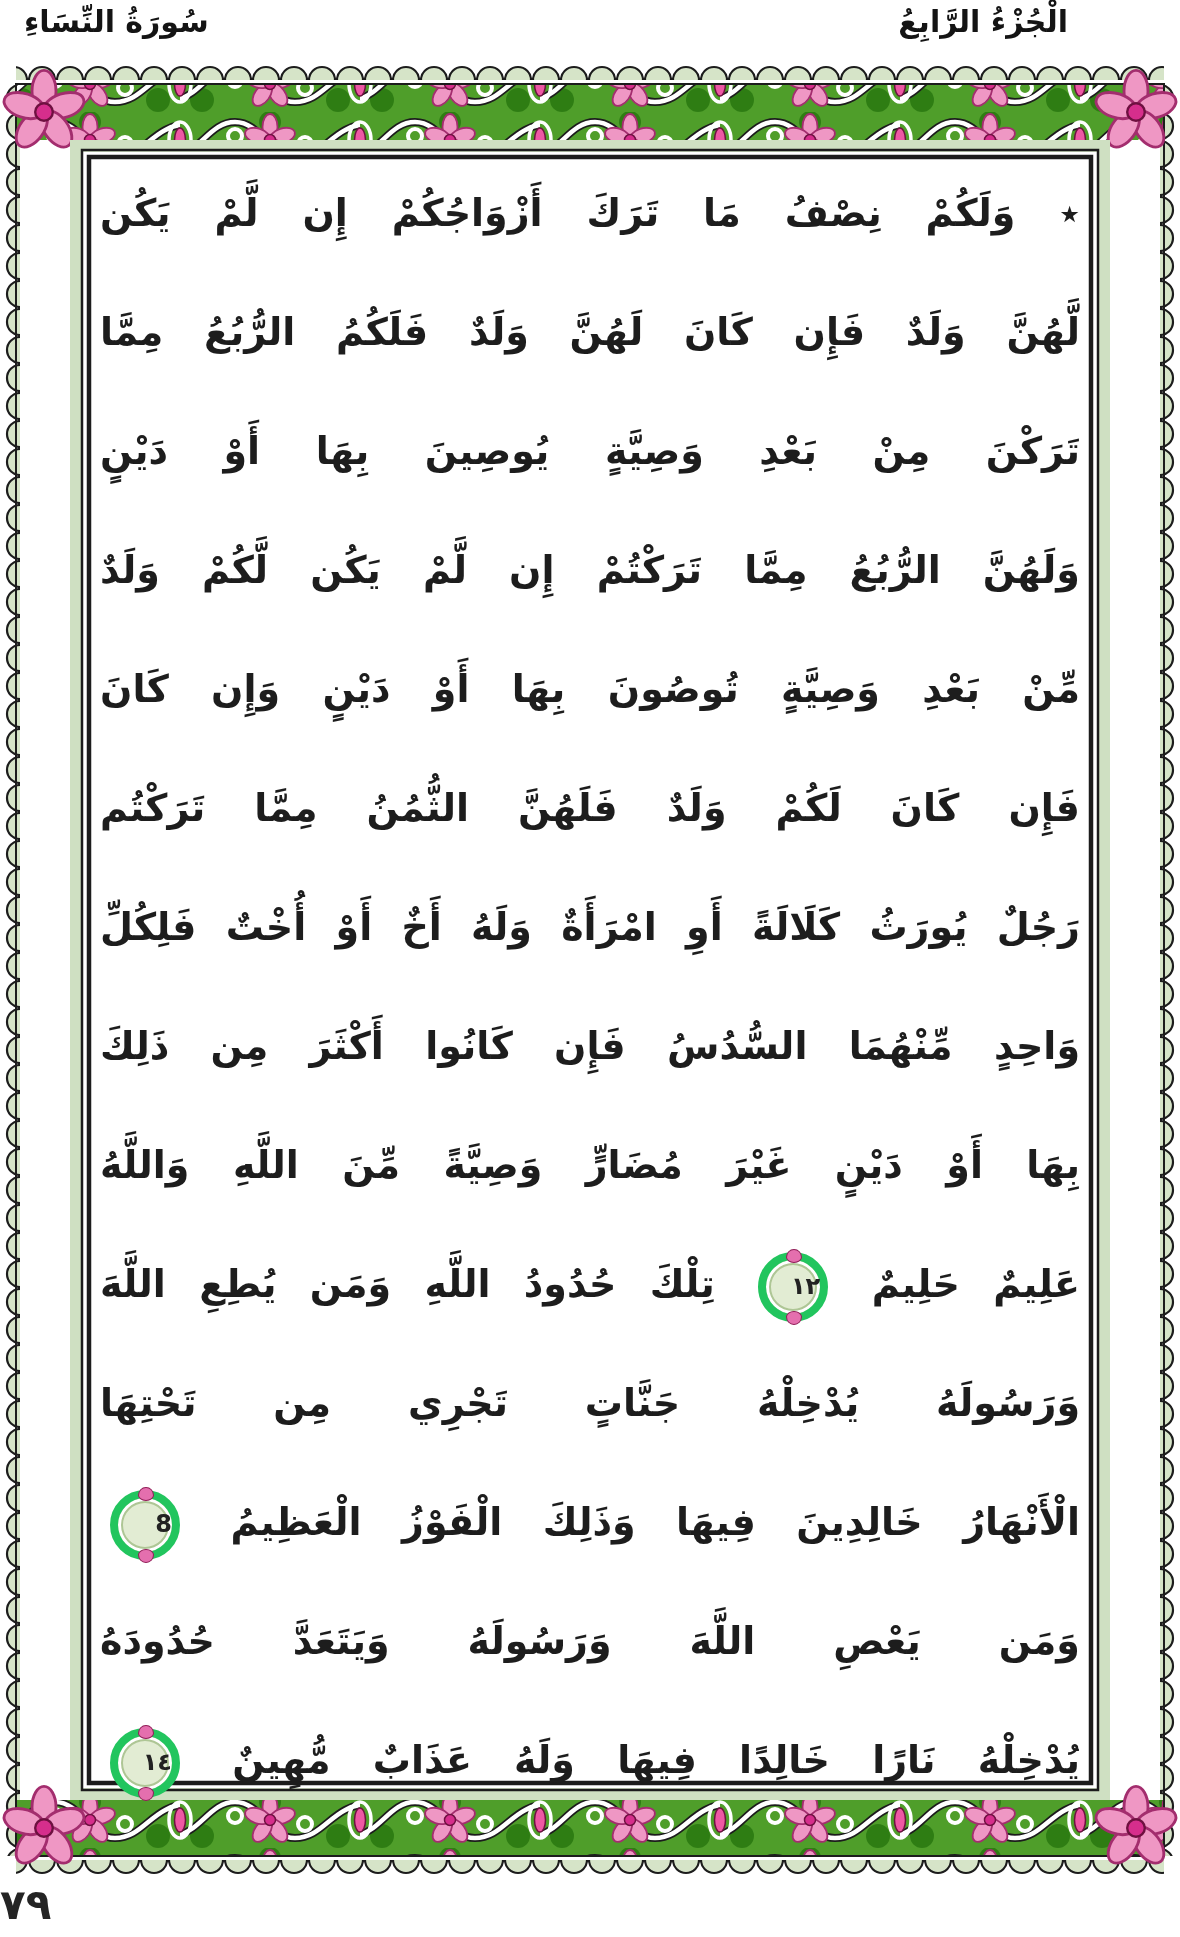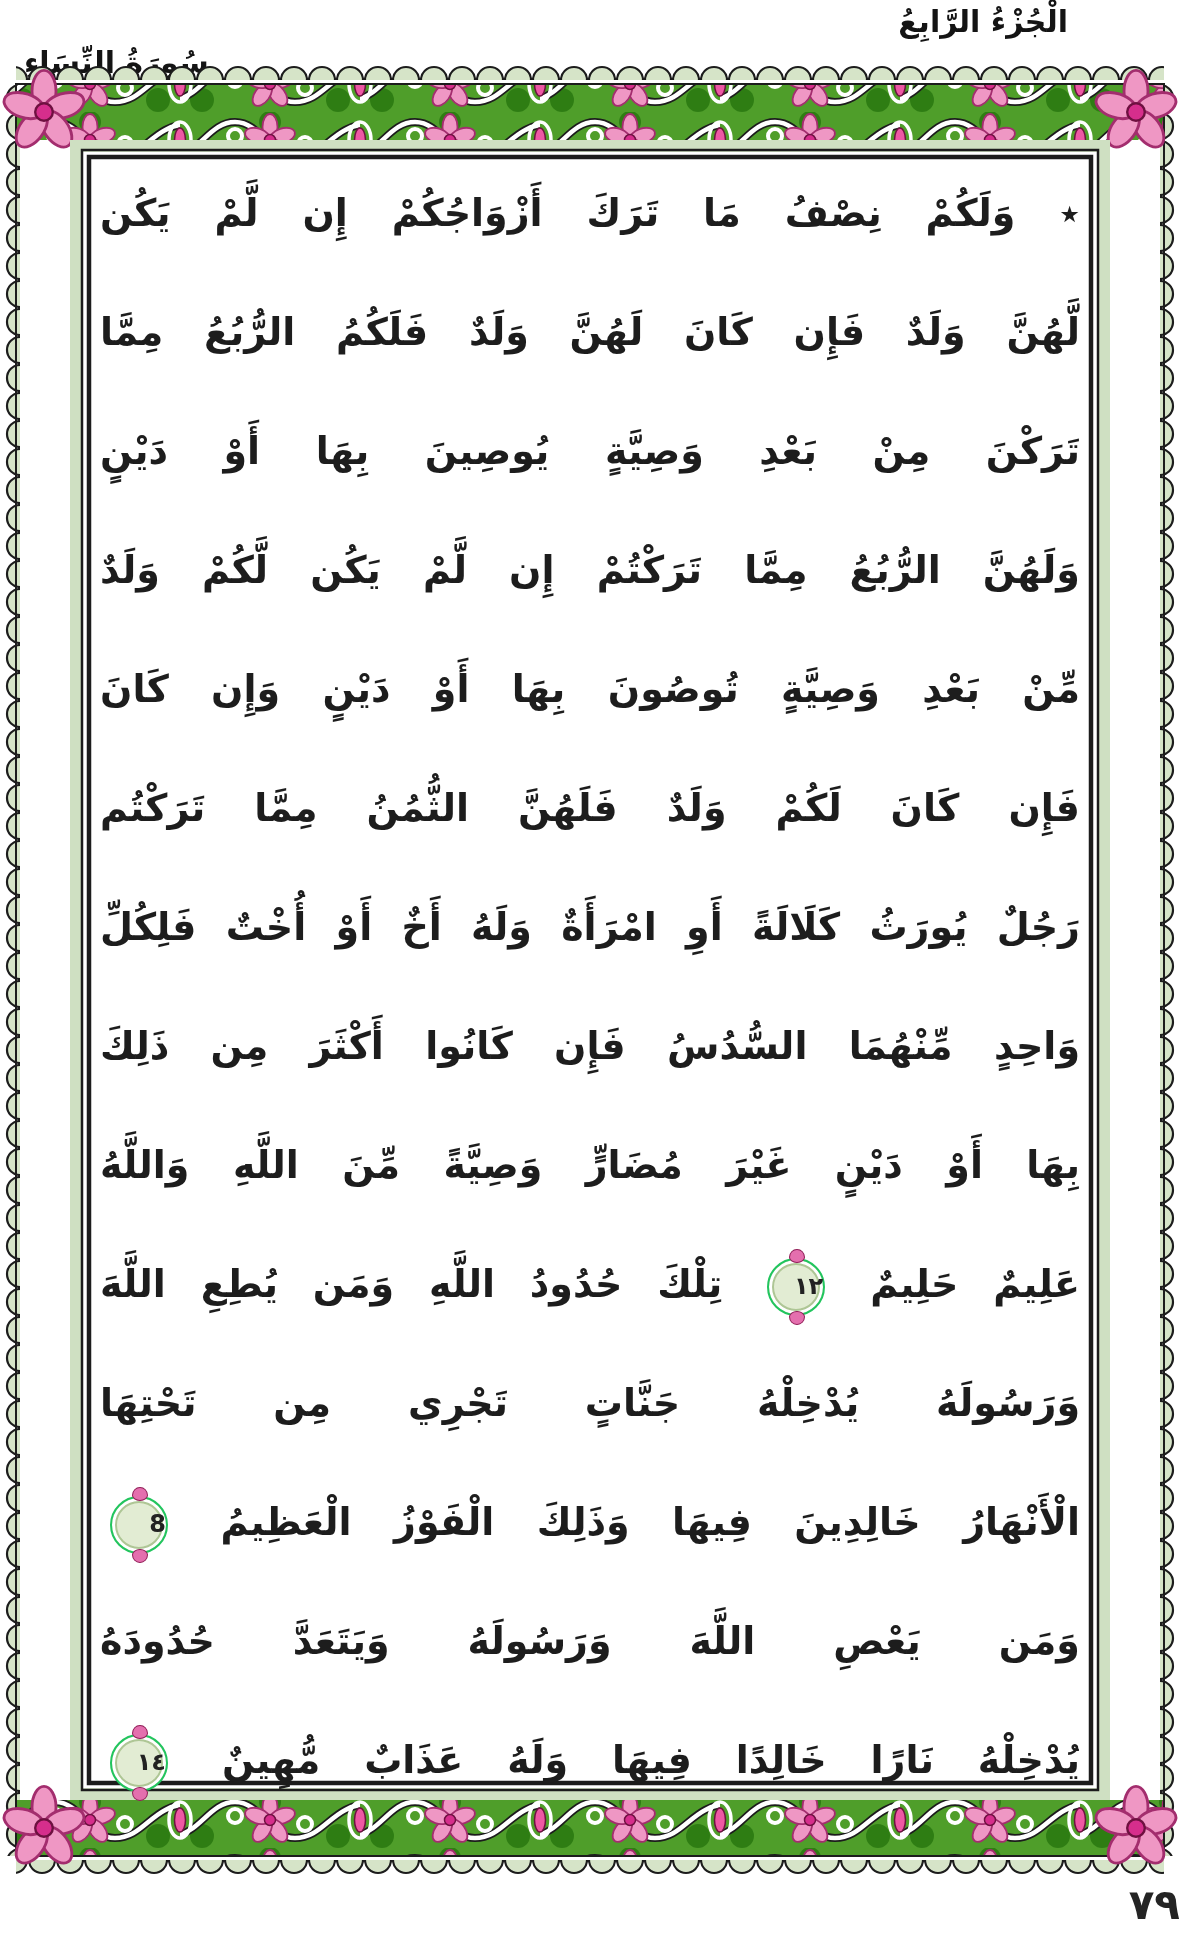--- a/index.html
+++ b/index.html
@@ -2,53 +2,53 @@
 <html lang="ar"><head>
 <meta charset="utf-8">
 <style>
   html,body{margin:0;padding:0;background:#ffffff;}
   .page{
     position:relative;width:1180px;height:1937px;background:#ffffff;
     font-family:"DejaVu Sans", sans-serif;color:#1d1d1d;overflow:hidden;
   }
   
   .hdr{position:absolute;top:4px;font-size:30px;font-weight:bold;color:#141414;direction:rtl;}
-  .hdr-left{left:24px;margin-top:41px;}
+  .hdr-left{left:24px;}
   .hdr-right{right:112px;}
   
   .frame-svg{position:absolute;left:0;top:0;width:1180px;height:1937px;pointer-events:none;}
   
   .text-area{
     position:absolute;left:96px;top:160px;width:988px;height:1628px;
     display:flex;flex-direction:column;gap:13px;
   }
   .mushaf-line{
     flex:1 1 0;direction:rtl;text-align:justify;text-align-last:justify;
     font-size:38px;line-height:106px;font-weight:bold;color:#1d1d1d;
     overflow:visible;white-space:normal;padding:0 4px;
   }
   .line-text{color:#1d1d1d;}
   
   .ayah-marker{
     position:relative;display:inline-block;width:54px;height:54px;margin:0 10px;
-    border-radius:50%;background:#e2ecd3;border:2px solid #22c55e;
+    border-radius:50%;background:#e2ecd3;border:8px solid #22c55e;
     box-shadow: inset 0 0 0 3px #ffffff, inset 0 0 0 5px #aec695;
     font-size:24px;line-height:52px;text-align:center;vertical-align:middle;
     color:#222;font-weight:bold;
   }
   .ayah-marker:empty{display:none;}
   .ayah-marker::before,.ayah-marker::after{
     content:"";position:absolute;left:50%;margin-left:-7px;width:14px;height:12px;
     background:#e46fae;border:1.5px solid #8f1d56;border-radius:60% 60% 60% 60% / 70% 70% 50% 50%;
   }
   .ayah-marker::before{top:-11px;}
   .ayah-marker::after{bottom:-11px;transform:rotate(180deg);}
   
   .page-number{
-    position:absolute;left:0;top:1880px;width:1180px;text-align:right;
+    position:absolute;left:0;top:1880px;width:1180px;text-align:left;
     font-size:42px;font-weight:bold;color:#242424;
   }
 </style>
 </head>
 <body>
 
 <div class="page">
 
   <div class="hdr hdr-left">سُورَةُ النِّسَاءِ</div>
   <div class="hdr hdr-right">الْجُزْءُ الرَّابِعُ</div>

